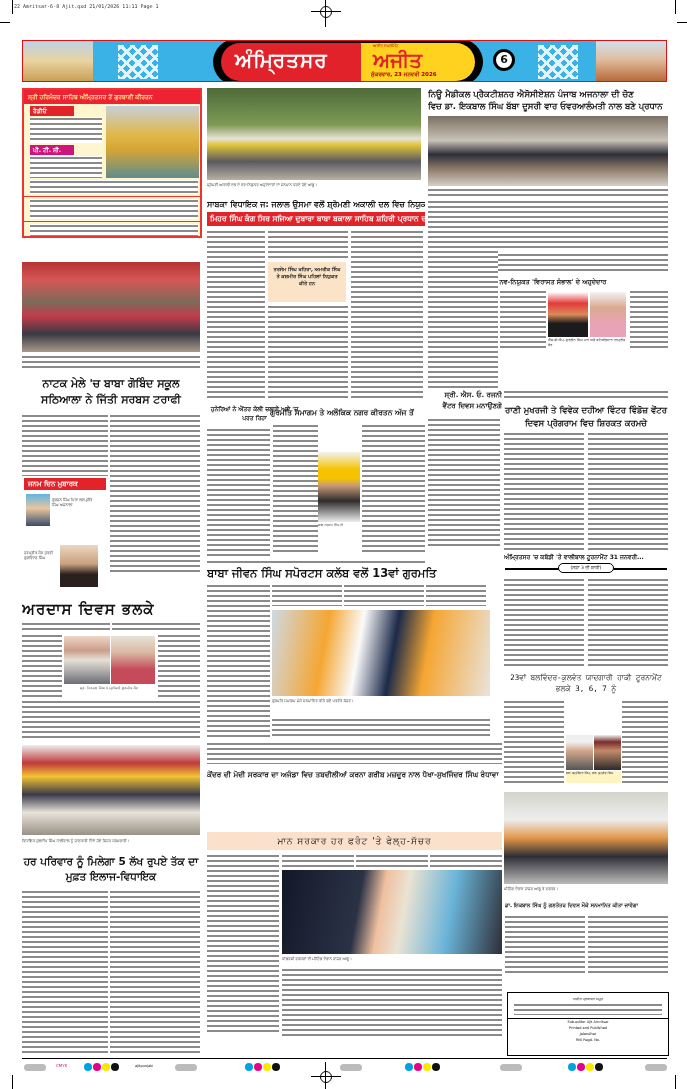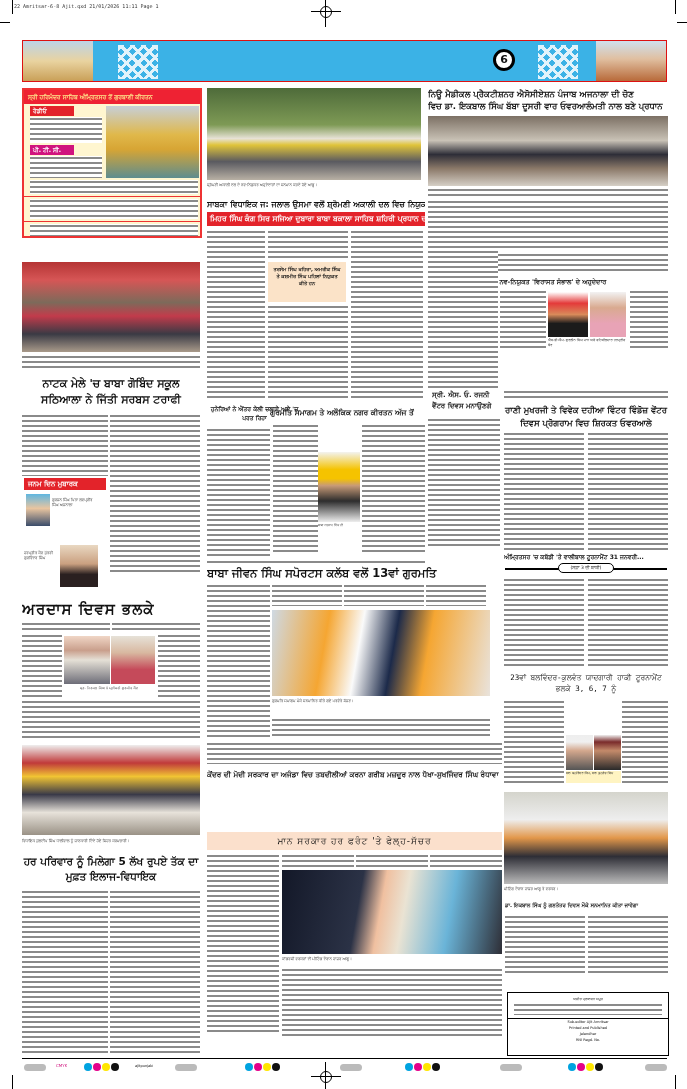--- a/index.html
+++ b/index.html
@@ -47,20 +47,28 @@
 <div class="trim" style="left:0;top:22px;width:10px;height:1px"></div>
 <div class="trim" style="left:677px;top:22px;width:10px;height:1px"></div>
 <div class="trim" style="left:675px;top:0;width:1px;height:14px"></div>
 <div class="trim" style="left:12px;top:1075px;width:1px;height:14px"></div>
 <div class="trim" style="left:675px;top:1075px;width:1px;height:14px"></div>
 
 <div class="mast">
   <div class="photo l"></div>
   <div class="diam" style="left:95px"></div>
   <div class="diam" style="left:515px"></div>
+  <div class="oval">
+    <div class="red"></div>
+    <div class="yel"></div>
+    <div class="t1">ਅੰਮ੍ਰਿਤਸਰ</div>
+    <div class="sub">ਅਜੀਤ ਸਪਲੀਮੈਂਟ</div>
+    <div class="t2">ਅਜੀਤ</div>
+    <div class="date">ਸ਼ੁੱਕਰਵਾਰ, 23 ਜਨਵਰੀ 2026</div>
+  </div>
   <div class="pg">6</div>
   <div class="photo r"></div>
 </div>
 
 <div class="box" style="left:22px;top:88px;width:180px;height:150px;border:2px solid #e33;background:#fff6d0">
   <div class="redbar" style="font-size:6px;padding:3px 4px;background:#e23;color:#ffe38a">ਸ੍ਰੀ ਹਰਿਮੰਦਰ ਸਾਹਿਬ ਅੰਮ੍ਰਿਤਸਰ ਤੋਂ ਗੁਰਬਾਣੀ ਕੀਰਤਨ</div>
   <div class="redbar" style="position:absolute;left:6px;top:16px;width:44px;font-size:6px;padding:1px 3px">ਰੇਡੀਓ</div>
   <div class="txt lines" style="position:absolute;left:6px;top:27px;width:72px;height:26px"></div>
   <div class="redbar" style="position:absolute;left:6px;top:55px;width:44px;font-size:6px;padding:1px 3px;background:#d0147e">ਪੀ. ਟੀ. ਸੀ.</div>
   <div class="txt lines" style="position:absolute;left:6px;top:66px;width:72px;height:22px"></div>
@@ -137,25 +145,25 @@
 <div class="box txt lines" style="left:428px;top:253px;width:240px;height:20px"></div>
 <div class="box hd" style="left:428px;top:278px;width:240px;font-size:6.5px">ਸਬ ਤਹਿਸੀਲ ਰਾਮ ਤੀਰਥ 'ਚ ਨਵ-ਨਿਯੁਕਤ 'ਵਿਰਾਸਤ ਸੰਭਾਲ' ਦੇ ਅਹੁਦੇਦਾਰ</div>
 <div class="box txt lines" style="left:428px;top:290px;width:50px;height:40px"></div>
 <div class="box" style="left:548px;top:292px;width:40px;height:45px;background:linear-gradient(#fff,#e43a3a 25%,#d98a5a 50%,#1b1b1b 70%)"></div>
 <div class="box" style="left:590px;top:292px;width:36px;height:45px;background:linear-gradient(#f2f2f2,#d9aa90 35%,#e8a3b6 70%)"></div>
 <div class="box cap" style="left:548px;top:338px;width:80px;height:10px;font-size:3.4px">ਐਸ.ਡੀ.ਐਮ. ਗੁਰਲੀਨ ਸਿੰਘ ਮਾਨ ਅਤੇ ਤਹਿਸੀਲਦਾਰ ਹਰਪ੍ਰੀਤ ਕੌਰ</div>
 <div class="box txt lines" style="left:630px;top:290px;width:38px;height:60px"></div>
 <div class="box txt lines" style="left:500px;top:290px;width:46px;height:60px"></div>
 
 <div class="box txt lines" style="left:428px;top:200px;width:70px;height:190px"></div>
-<div class="box hd" style="left:432px;top:390px;width:70px;font-size:7px;line-height:11px;white-space:normal;text-align:left">ਸ੍ਰੀ. ਐਸ. ਓ. ਰਜਨੀ ਵੈਂਟਰ ਦਿਵਸ ਮਨਾਉਣਗੇ</div>
+<div class="box hd" style="left:432px;top:390px;width:70px;font-size:7px;line-height:11px;white-space:normal;text-align:right">ਸ੍ਰੀ. ਐਸ. ਓ. ਰਜਨੀ ਵੈਂਟਰ ਦਿਵਸ ਮਨਾਉਣਗੇ</div>
 <div class="box txt lines" style="left:428px;top:418px;width:72px;height:130px"></div>
 
 <div class="box txt lines" style="left:504px;top:390px;width:164px;height:10px"></div>
-<div class="box hd" style="left:504px;top:404px;width:164px;font-size:8.5px;line-height:13px;white-space:normal;text-align:center">ਰਾਣੀ ਮੁਖਰਜੀ ਤੇ ਵਿਵੇਕ ਦਹੀਆ ਵਿੰਟਰ ਵਿੰਡੋਜ਼ ਵੇਂਟਰ ਦਿਵਸ ਪ੍ਰੋਗਰਾਮ ਵਿਚ ਸ਼ਿਰਕਤ ਓਵਰਆਲੇ</div>
+<div class="box hd" style="left:504px;top:404px;width:164px;font-size:8.5px;line-height:13px;white-space:normal;text-align:center">ਰਾਣੀ ਮੁਖਰਜੀ ਤੇ ਵਿਵੇਕ ਦਹੀਆ ਵਿੰਟਰ ਵਿੰਡੋਜ਼ ਵੇਂਟਰ ਦਿਵਸ ਪ੍ਰੋਗਰਾਮ ਵਿਚ ਸ਼ਿਰਕਤ ਕਰਮਚੇ</div>
 <div class="box txt lines" style="left:504px;top:432px;width:80px;height:118px"></div>
 <div class="box txt lines" style="left:588px;top:432px;width:80px;height:118px"></div>
 
 <div class="box hd" style="left:504px;top:553px;width:164px;font-size:6px">ਅੰਮ੍ਰਿਤਸਰ 'ਚ ਕਬੱਡੀ 'ਤੇ ਵਾਲੀਬਾਲ ਟੂਰਨਾਮੈਂਟ 31 ਜਨਵਰੀ...</div>
 <div class="box" style="left:505px;top:568px;width:162px;height:2px;background:#000"></div>
 <div class="box" style="left:558px;top:563px;width:56px;height:10px;border:1px solid #000;border-radius:5px;background:#fff;font-size:4.5px;text-align:center;line-height:8px">(ਸਫ਼ਾ 3 ਦੀ ਬਾਕੀ)</div>
 <div class="box txt lines" style="left:504px;top:578px;width:80px;height:90px"></div>
 <div class="box txt lines" style="left:588px;top:578px;width:80px;height:90px"></div>
 
 <div class="box hd" style="left:504px;top:672px;width:164px;font-size:7.5px;line-height:11px;white-space:normal;text-align:center;font-weight:normal;font-family:'DejaVu Sans Mono',monospace">23ਵਾਂ ਬਲਵਿੰਦਰ-ਕੁਲਵੰਤ ਯਾਦਗਾਰੀ ਹਾਕੀ ਟੂਰਨਾਮੈਂਟ ਭਲਕੇ 3, 6, 7 ਨੂੰ</div>

